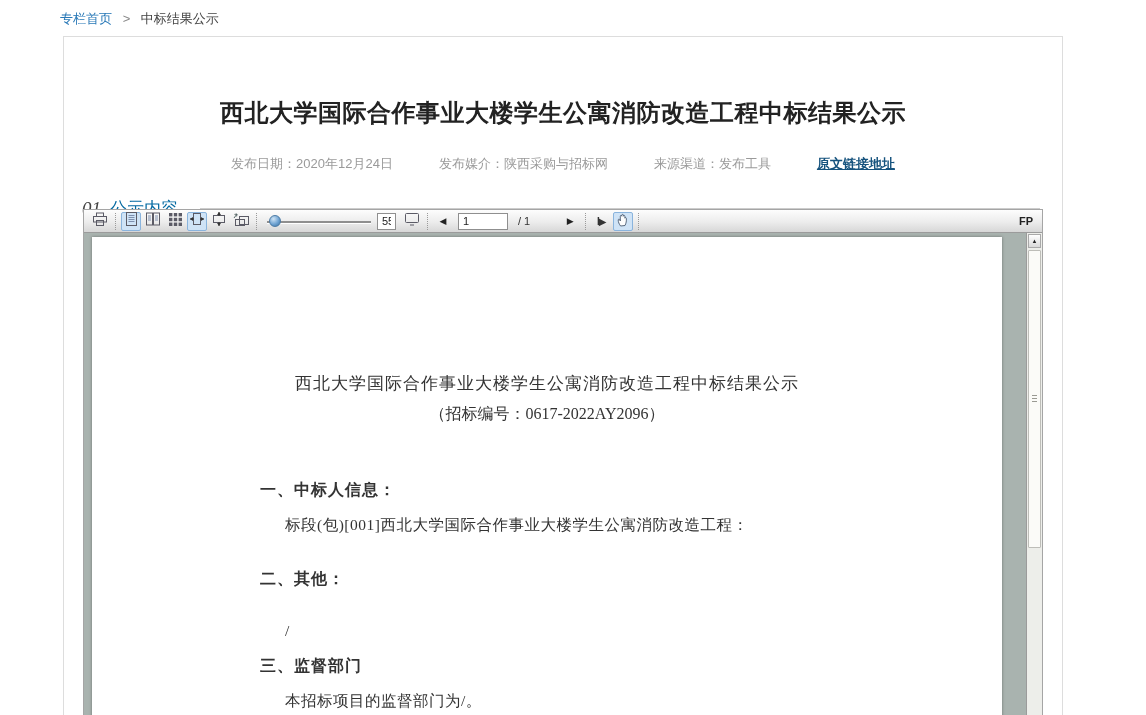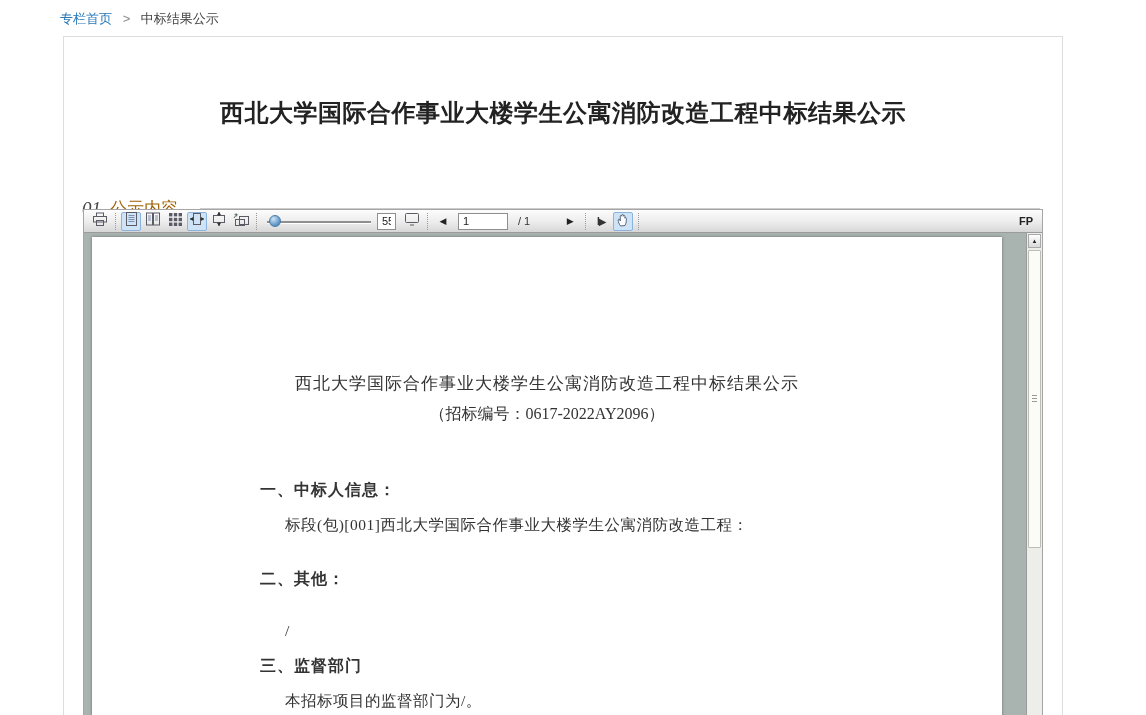--- a/index.html
+++ b/index.html
@@ -22,21 +22,21 @@
 
   .meta-row { position:absolute; top:118px; left:0; width:100%; display:flex;
               justify-content:center; align-items:center; gap:46px;
               font-size:13px; color:#9a9a9a; }
   .meta-row .orig-link { color:#16537e; font-weight:700; text-decoration:underline; cursor:pointer; }
 
   .section-head { position:absolute; top:160px; left:18px; right:22px;
                   display:flex; align-items:center; }
   .sec-num { font-style:italic; font-size:19px; color:#444; margin-right:9px;
              font-family:"Liberation Serif",serif; }
-  .sec-title { font-size:17px; color:#a16207; }
+  .sec-title { font-size:17px; color:#0369a1; }
   .sec-rule { flex:1; height:1px; background:#ccc; margin-left:22px; }
 
   
   .viewer { position:absolute; left:19px; top:172px; width:960px; bottom:0;
             border:1px solid #a5a5a5; border-bottom:none; }
 
   .toolbar { position:absolute; left:0; top:0; right:0; height:23px;
              background:linear-gradient(#fdfdfd,#ececec 55%,#d7d7d7);
              border-bottom:1px solid #9b9b9b; display:flex; align-items:center;
              padding:0 5px; }
@@ -93,20 +93,26 @@
   <div class="breadcrumb">
     <span class="home">专栏首页</span>
     <span class="sep">&gt;</span>
     <span class="cur">中标结果公示</span>
   </div>
 
   <div class="card">
 
     <div class="art-title">西北大学国际合作事业大楼学生公寓消防改造工程中标结果公示</div>
 
+    <div class="meta-row">
+      <span>发布日期：2020年12月24日</span>
+      <span>发布媒介：陕西采购与招标网</span>
+      <span>来源渠道：发布工具</span>
+      <span class="orig-link">原文链接地址</span>
+    </div>
 
     <div class="section-head">
       <span class="sec-num">01</span>
       <span class="sec-title">公示内容</span>
       <span class="sec-rule"></span>
     </div>
 
     <div class="viewer">
 
       <div class="toolbar">

